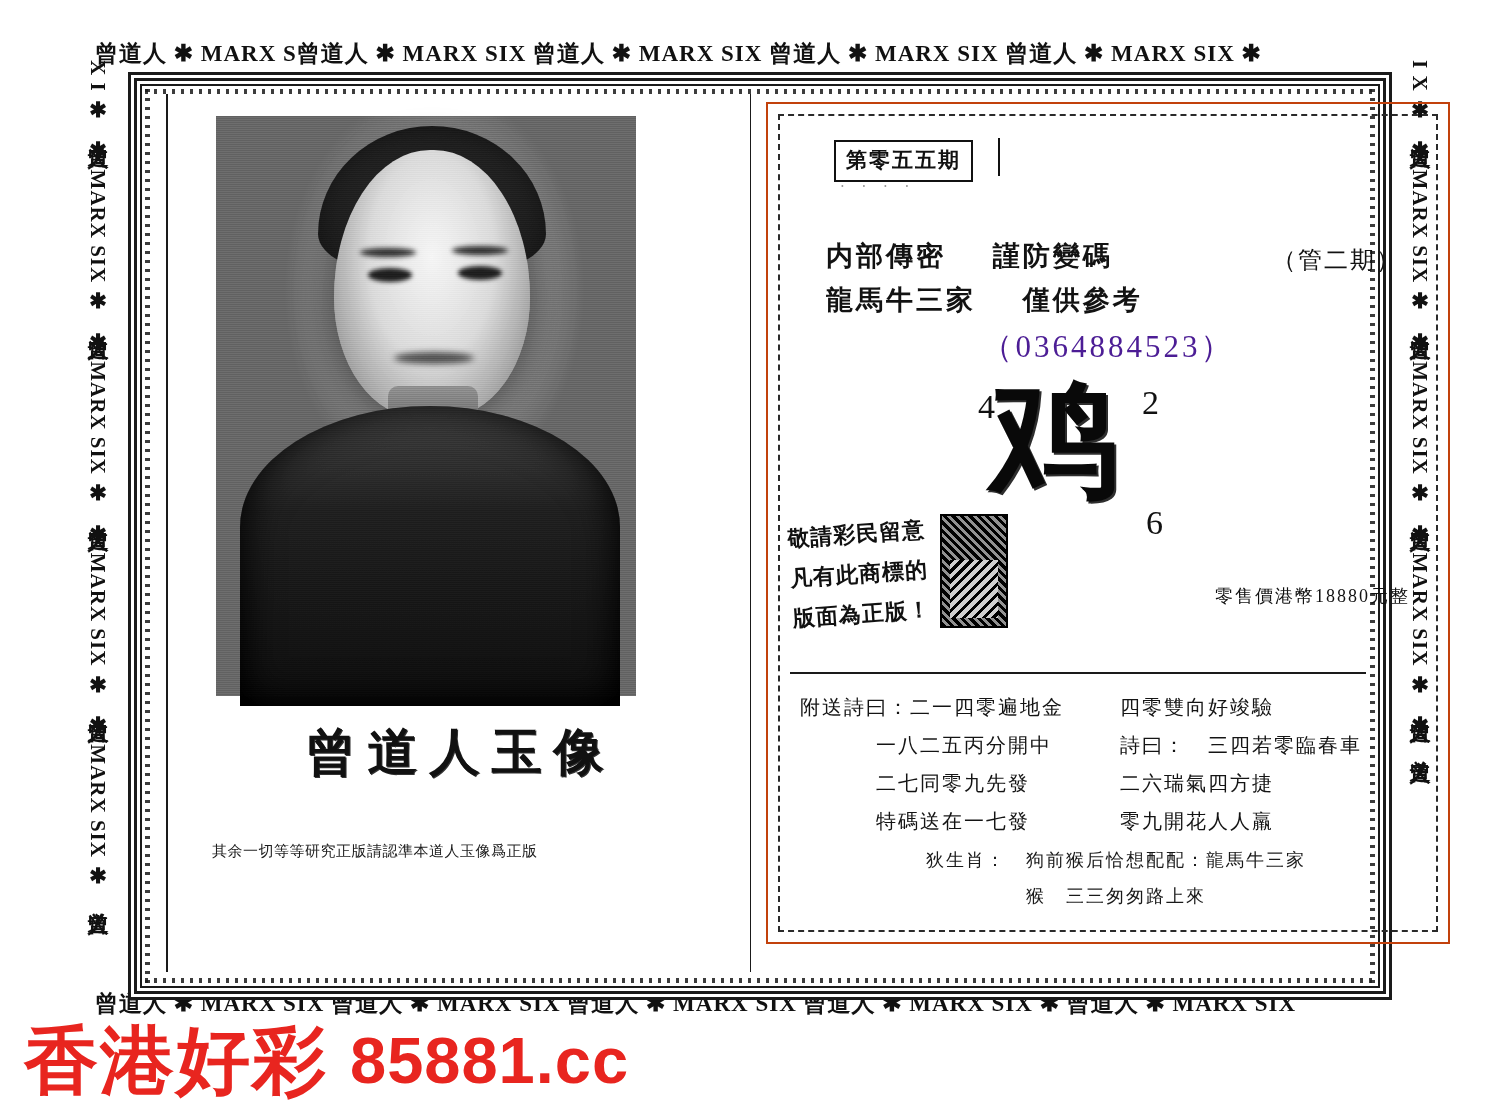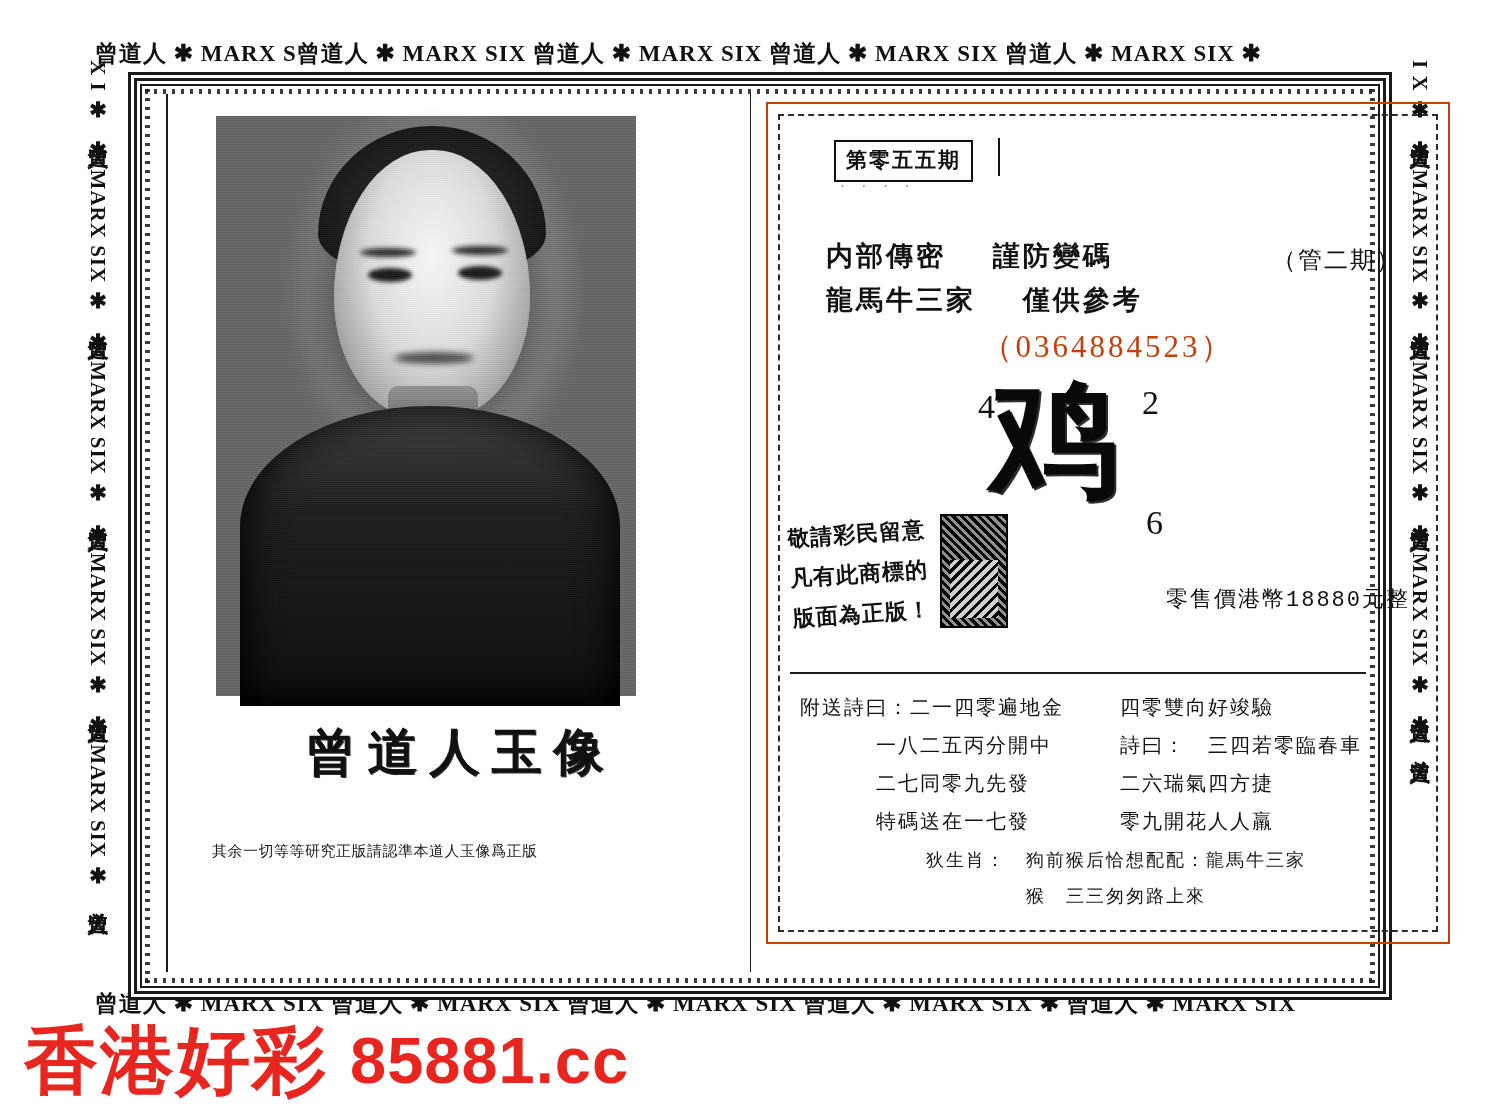--- a/index.html
+++ b/index.html
@@ -261,21 +261,21 @@
   }
 
   .code-line {
     position: absolute;
     left: 0; top: 210px;
     width: 100%;
     text-align: center;
     font-family: "Liberation Serif", serif;
     font-size: 31px;
     letter-spacing: 3px;
-    color: #c2410c;
+    color: #4c1d95;
   }
 
   .big-char {
     position: absolute;
     left: 210px; top: 258px;
     font-family: "DejaVu Sans", sans-serif;
     font-weight: bold;
     font-size: 128px;
     color: #090909;
     line-height: 1;
@@ -316,22 +316,22 @@
   .stamp::after {
     content: "";
     position: absolute;
     left: 8px; top: 44px; right: 8px; bottom: 8px;
     background: repeating-linear-gradient(135deg, #111 0 3px, #bdbdbd 3px 7px);
   }
 
   .price {
     position: absolute;
     right: 26px; top: 468px;
-    font-family: Liberation Mono, monospace;
-    font-size: 22px;
+    font-family: Liberation Serif, serif;
+    font-size: 18px;
     letter-spacing: 2px;
     color: #111;
   }
 
   .poem-wrap {
     position: absolute;
     left: 10px; top: 556px;
     width: 576px;
     border-top: 2px solid #1a1a1a;
   }

